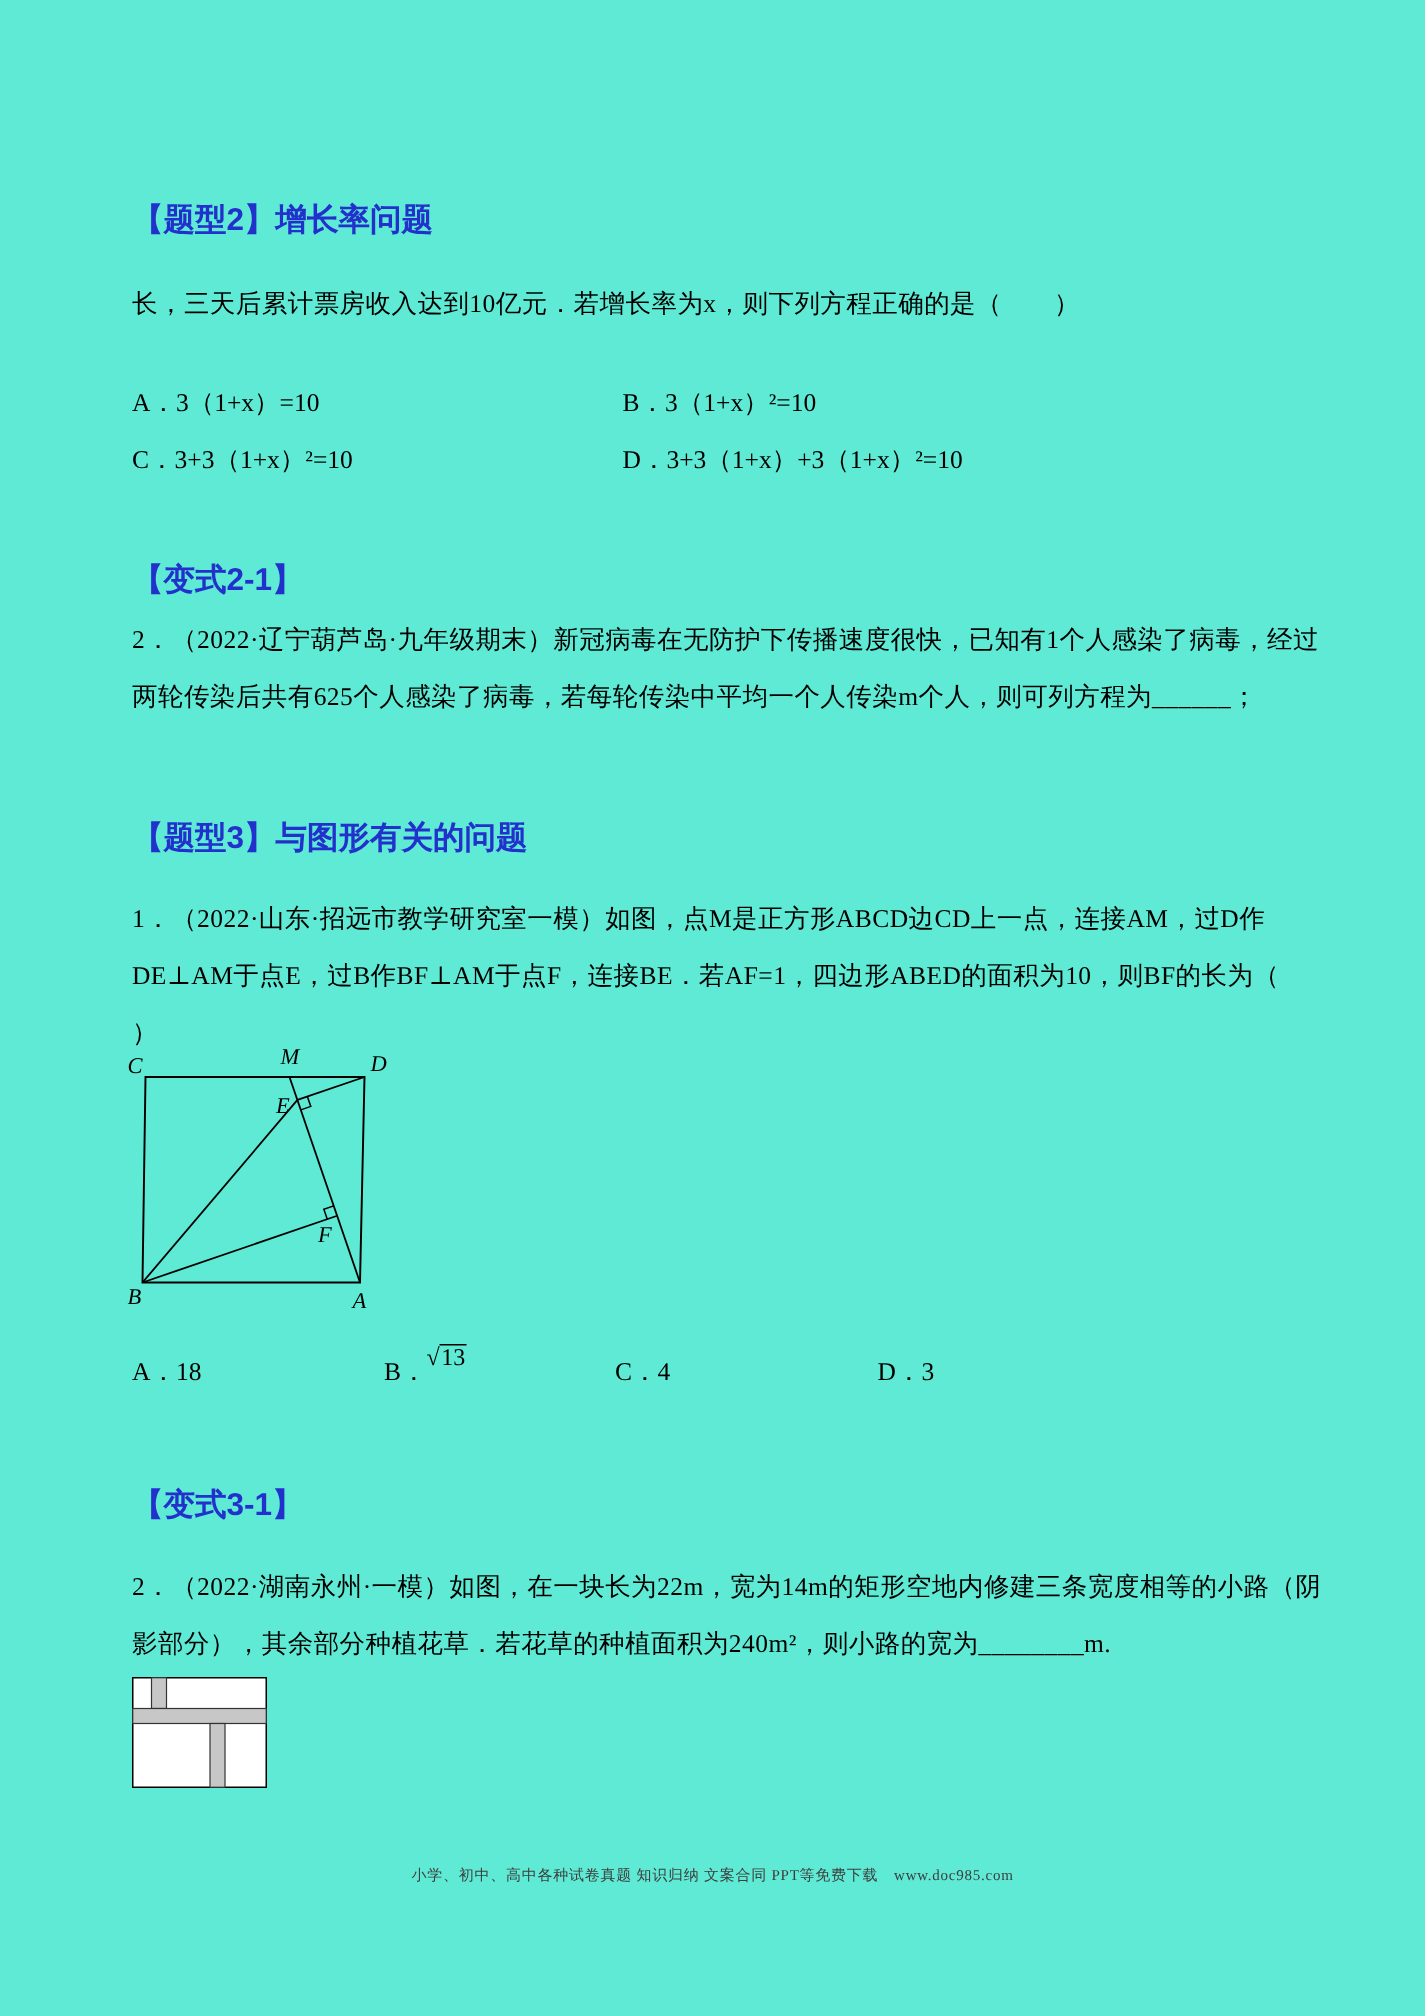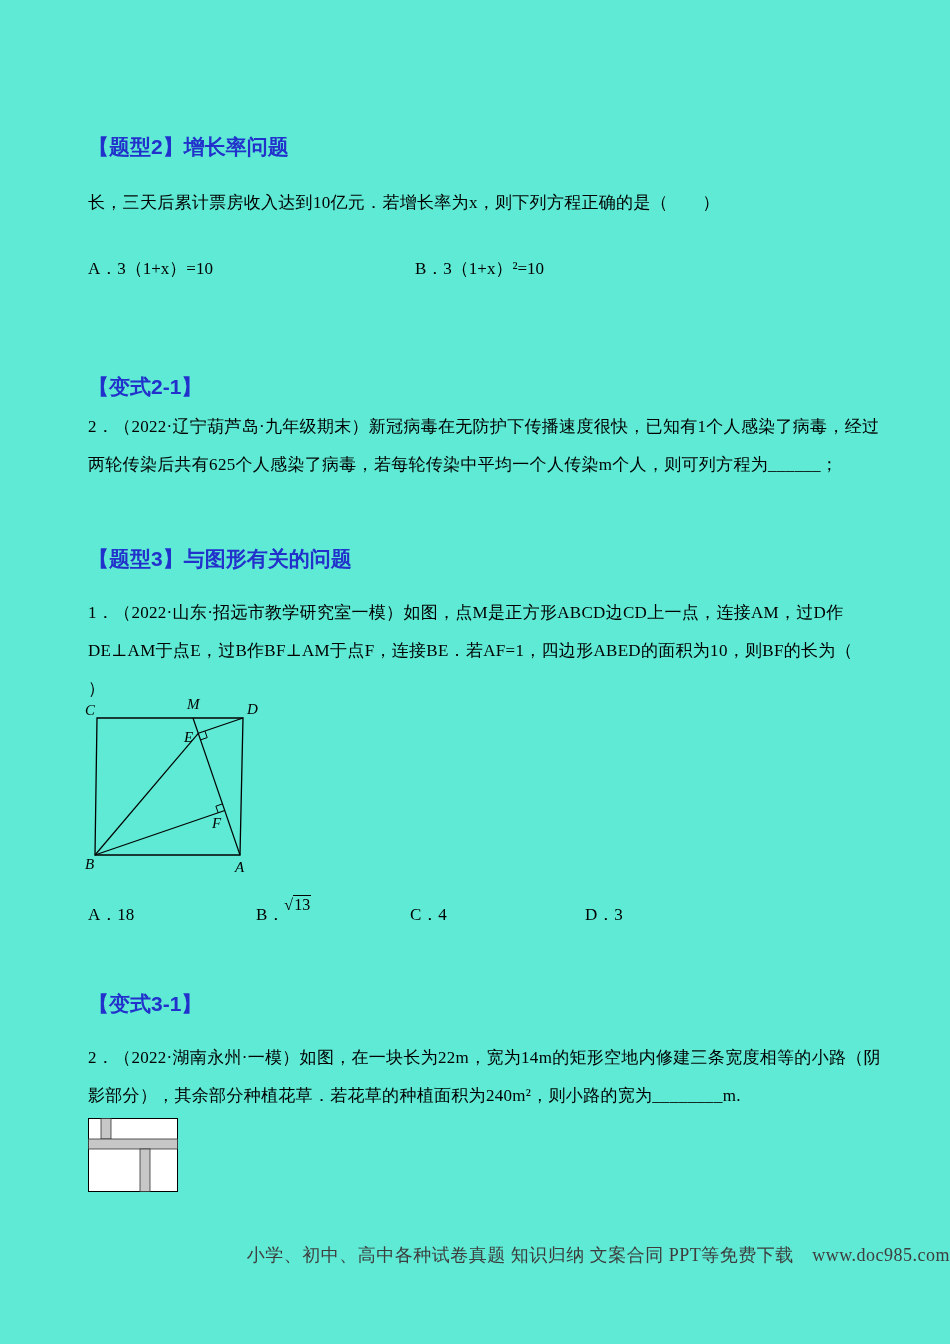--- a/index.html
+++ b/index.html
@@ -23,21 +23,21 @@
   .row {
     position:absolute; left:88px; width:780px; height:38px;
     font-size:17px; line-height:38px;
   }
   .row .opt { position:absolute; top:0; white-space:nowrap; }
   .sqrt { position:relative; top:-10px; font-size:16px; white-space:nowrap; }
   .sqrt .rad { border-top:1.3px solid #000; padding:0 1px; }
   .fig { position:absolute; }
   .footer {
     position:absolute; top:1243px; left:0; width:100%;
-    text-align:right; font-size:18px; letter-spacing:0.5px;
+    text-align:center; font-size:10px; letter-spacing:0.5px;
     color:var(--footer_text,#3d3d3d);
   }
   svg text.vlabel {
     font-family:"Liberation Serif","DejaVu Serif",serif;
     font-style:italic; font-size:15px; fill:#000;
   }
 </style>
 </head>
 <body>
 
@@ -45,20 +45,24 @@
 
   <h2 class="heading" style="top:135px">【题型2】增长率问题</h2>
 
   <div class="para" style="top:184px">
     <div class="line">长，三天后累计票房收入达到10亿元．若增长率为x，则下列方程正确的是（　　）</div>
   </div>
 
   <div class="row" style="top:250px">
     <span class="opt" style="left:0">A．3（1+x）=10</span>
     <span class="opt" style="left:327px">B．3（1+x）²=10</span>
+  </div>
+  <div class="row" style="top:288px">
+    <span class="opt" style="left:0">C．3+3（1+x）²=10</span>
+    <span class="opt" style="left:327px">D．3+3（1+x）+3（1+x）²=10</span>
   </div>
 
   <h2 class="heading" style="top:375px">【变式2-1】</h2>
 
   <div class="para" style="top:408px">
     <div class="line">2．（2022·辽宁葫芦岛·九年级期末）新冠病毒在无防护下传播速度很快，已知有1个人感染了病毒，经过</div>
     <div class="line">两轮传染后共有625个人感染了病毒，若每轮传染中平均一个人传染m个人，则可列方程为______；</div>
   </div>
 
   <h2 class="heading" style="top:547px">【题型3】与图形有关的问题</h2>

